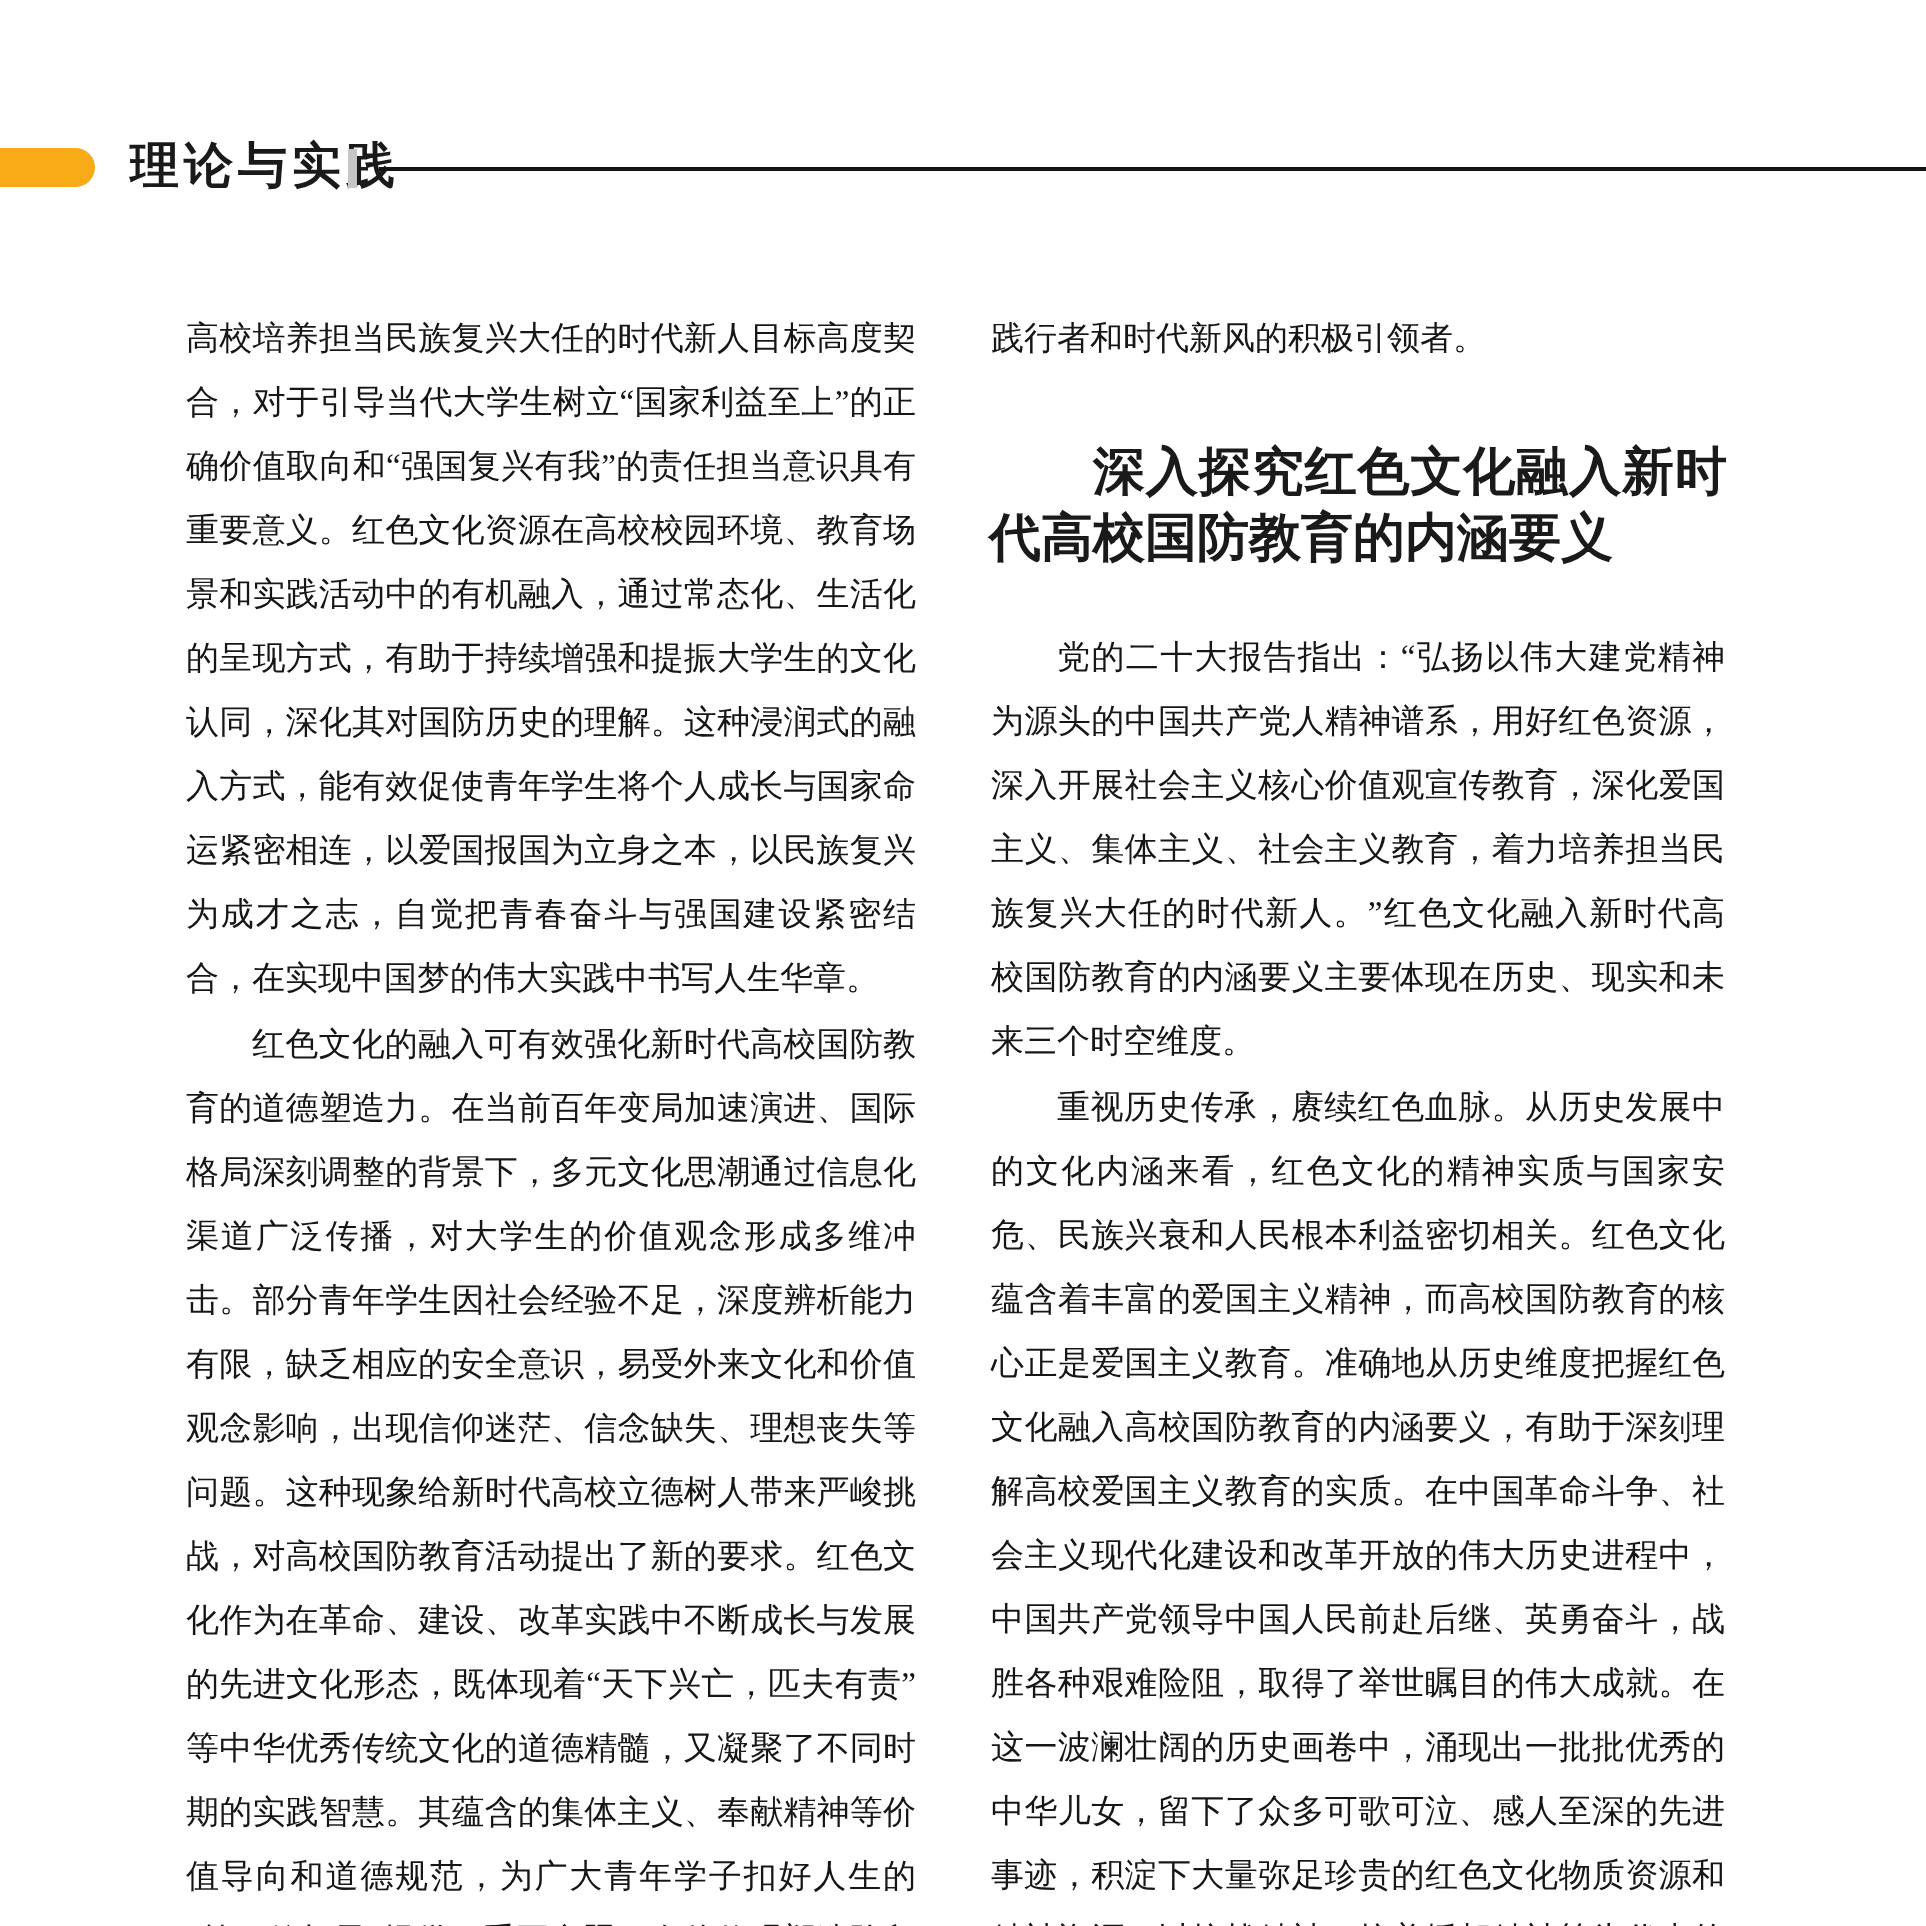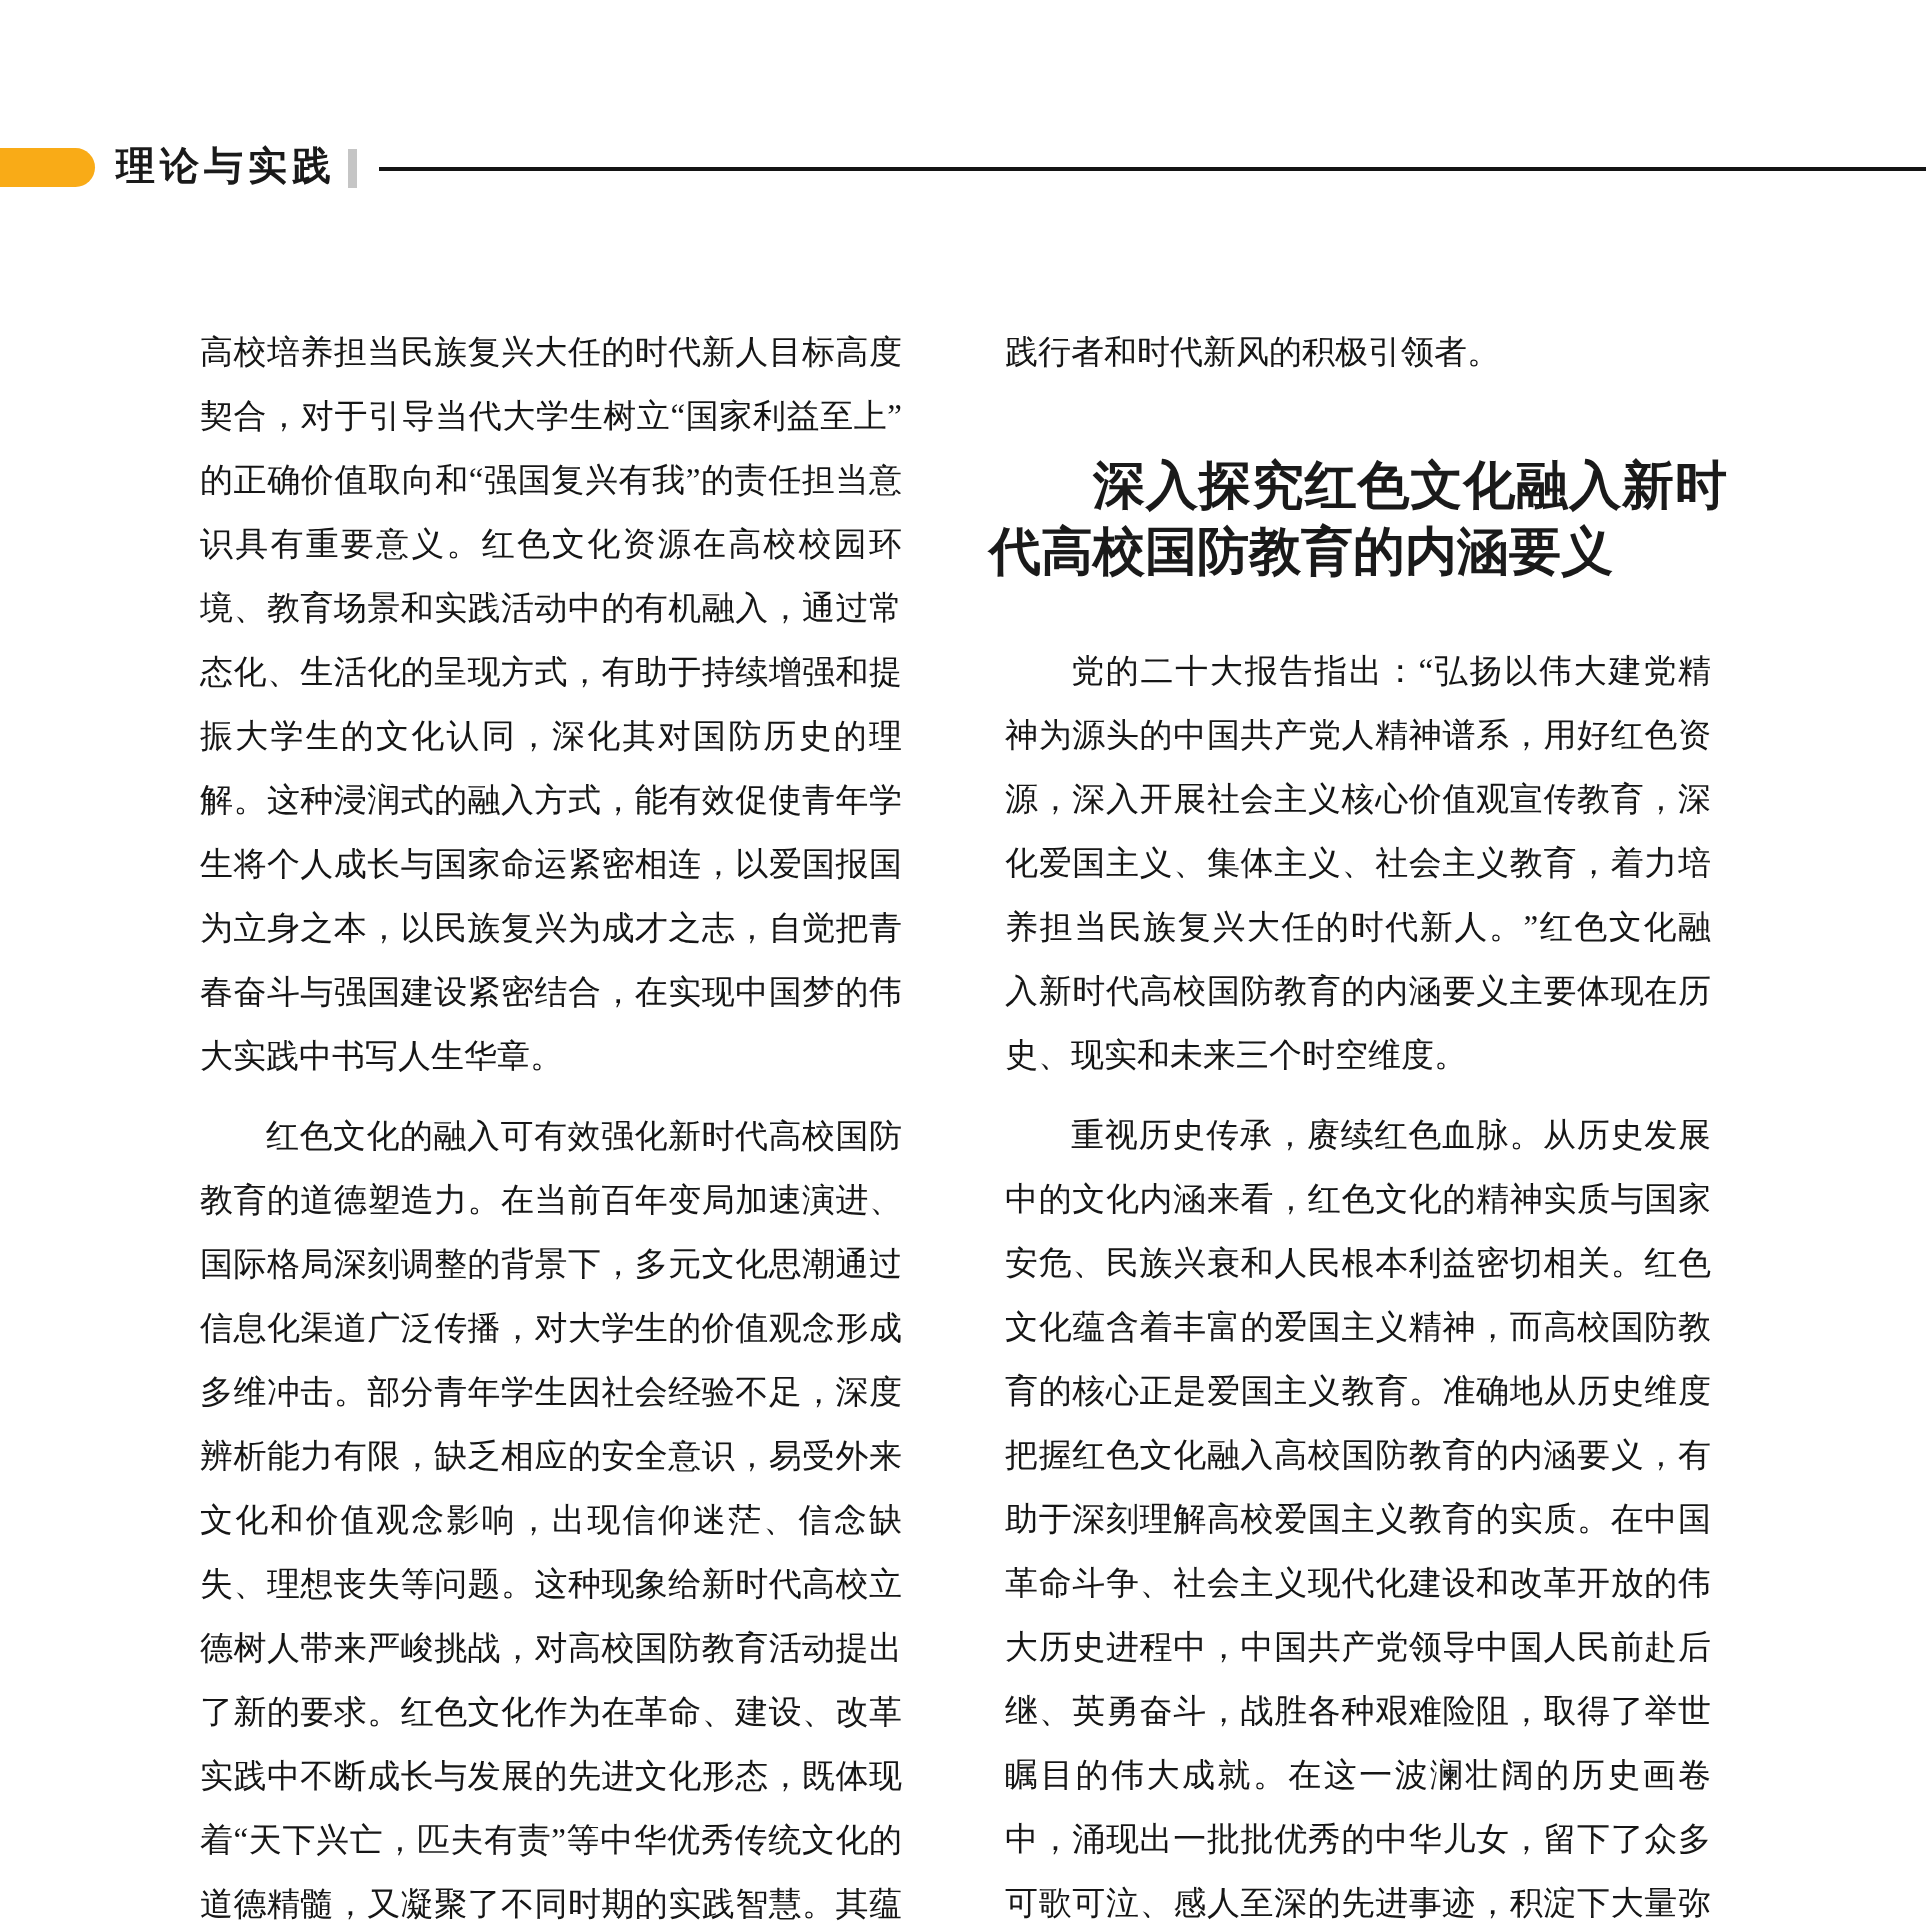--- a/index.html
+++ b/index.html
@@ -22,25 +22,25 @@
     position: absolute;
     left: 0;
     top: 148px;
     width: 95px;
     height: 39px;
     background: #F9AB17;
     border-radius: 0 19.6px 19.6px 0;
   }
   .section-label {
     position: absolute;
-    left: 116px;
+    left: 130px;
     top: 144px;
     font-family: "Liberation Sans", "DejaVu Sans", sans-serif;
     font-weight: bold;
-    font-size: 39px;
+    font-size: 49px;
     line-height: 43px;
     letter-spacing: 5px;
     color: #1a1a1a;
     white-space: nowrap;
   }
   .section-divider {
     position: absolute;
     left: 348px;
     top: 149px;
     width: 8.5px;
@@ -61,21 +61,21 @@
     position: absolute;
     top: 304px;
     text-align: justify;
     font-size: 33px;
     line-height: 64px;
   }
   .col-left  { left: 184px;  width: 734px; }
   .col-right { left: 989px; width: 738px; }
 
   .para {
-    margin: 16px;
+    margin: 2px;
     word-break: normal;
   }
   .para.indent { text-indent: 2em; }
   .para.no-indent { text-indent: 0; }
 
   .article-heading {
     margin: 68px 0 55px 0;
     font-family: "Liberation Sans", "DejaVu Sans", sans-serif;
     font-weight: bold;
     font-size: 52px;

